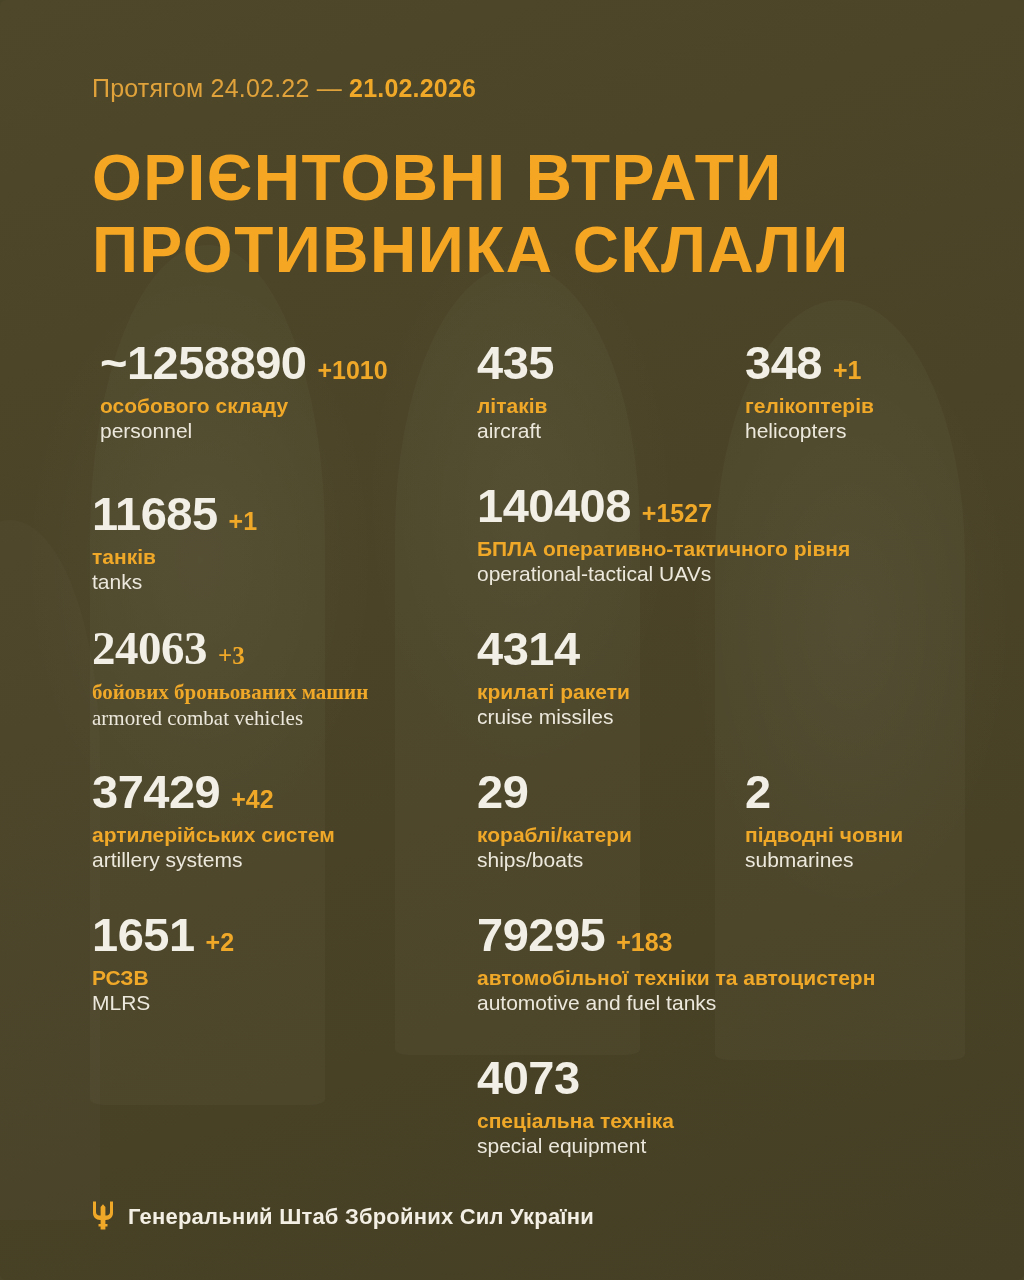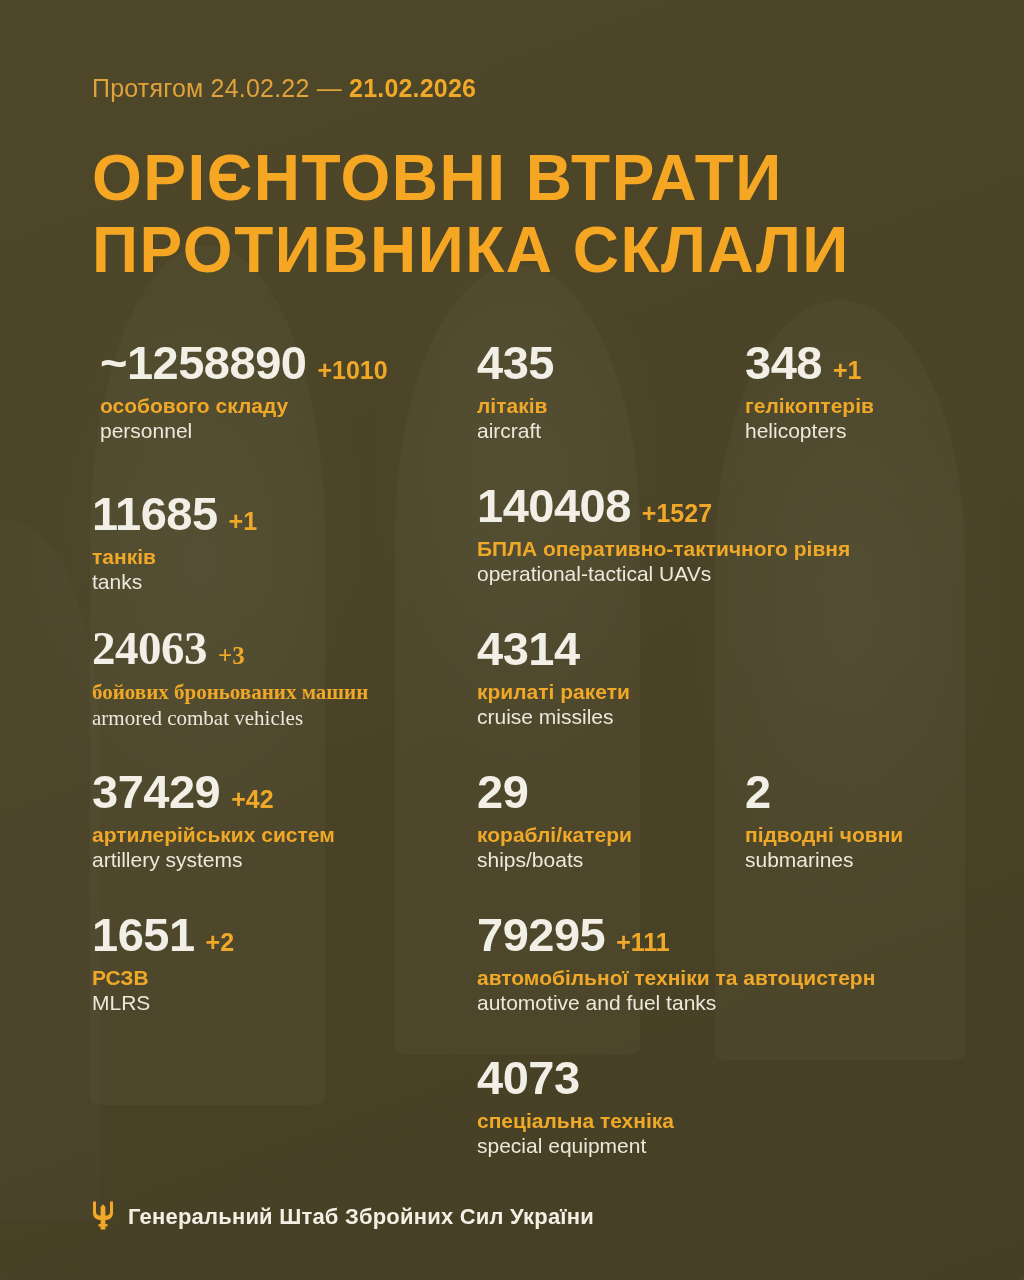--- a/index.html
+++ b/index.html
@@ -243,21 +243,21 @@
           <span class="num">1651</span>
           <span class="delta">+2</span>
         </div>
         <div class="lbl-ua">РСЗВ</div>
         <div class="lbl-en">MLRS</div>
       </div>
 
       <div class="item" style="left:385px; top:572px;">
         <div class="numrow">
           <span class="num">79295</span>
-          <span class="delta">+111</span>
+          <span class="delta">+183</span>
         </div>
         <div class="lbl-ua">автомобільної техніки та автоцистерн</div>
         <div class="lbl-en">automotive and fuel tanks</div>
       </div>
 
 
       <div class="item" style="left:385px; top:715px;">
         <div class="numrow">
           <span class="num">4073</span>
           <span class="delta"></span>

